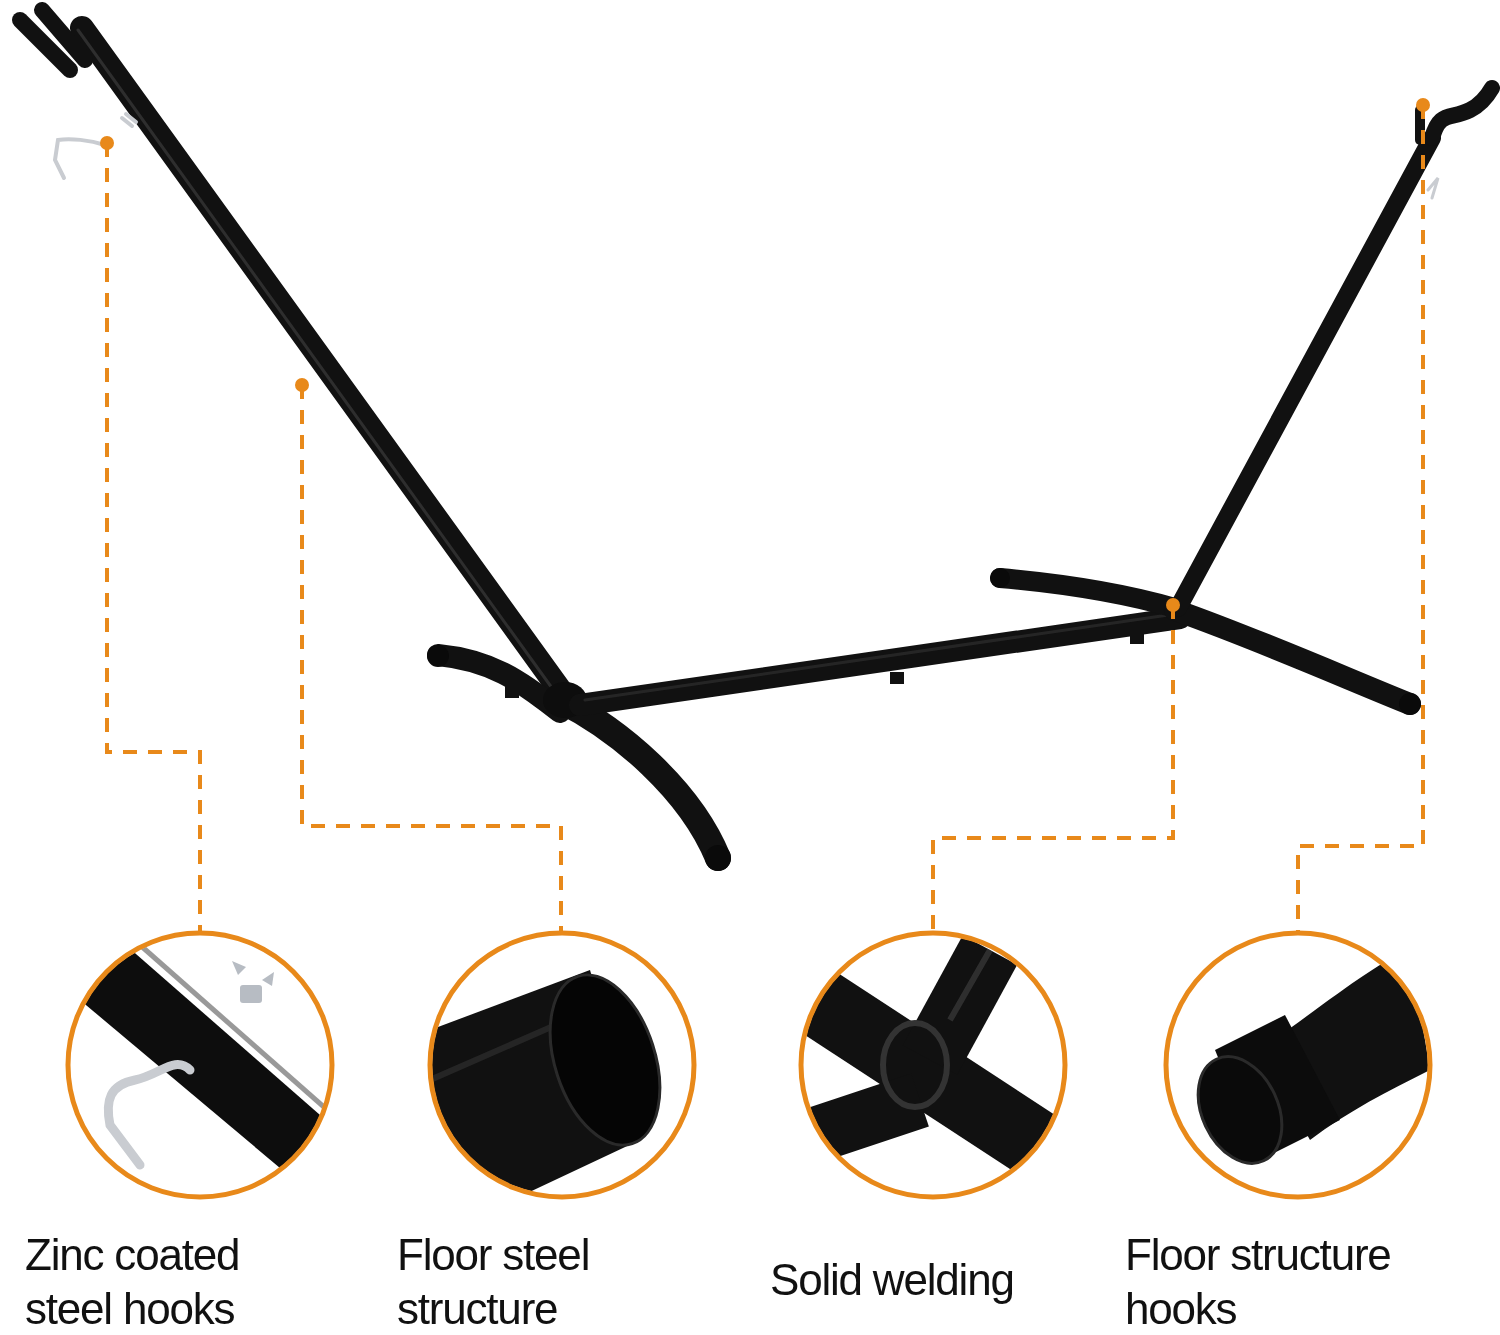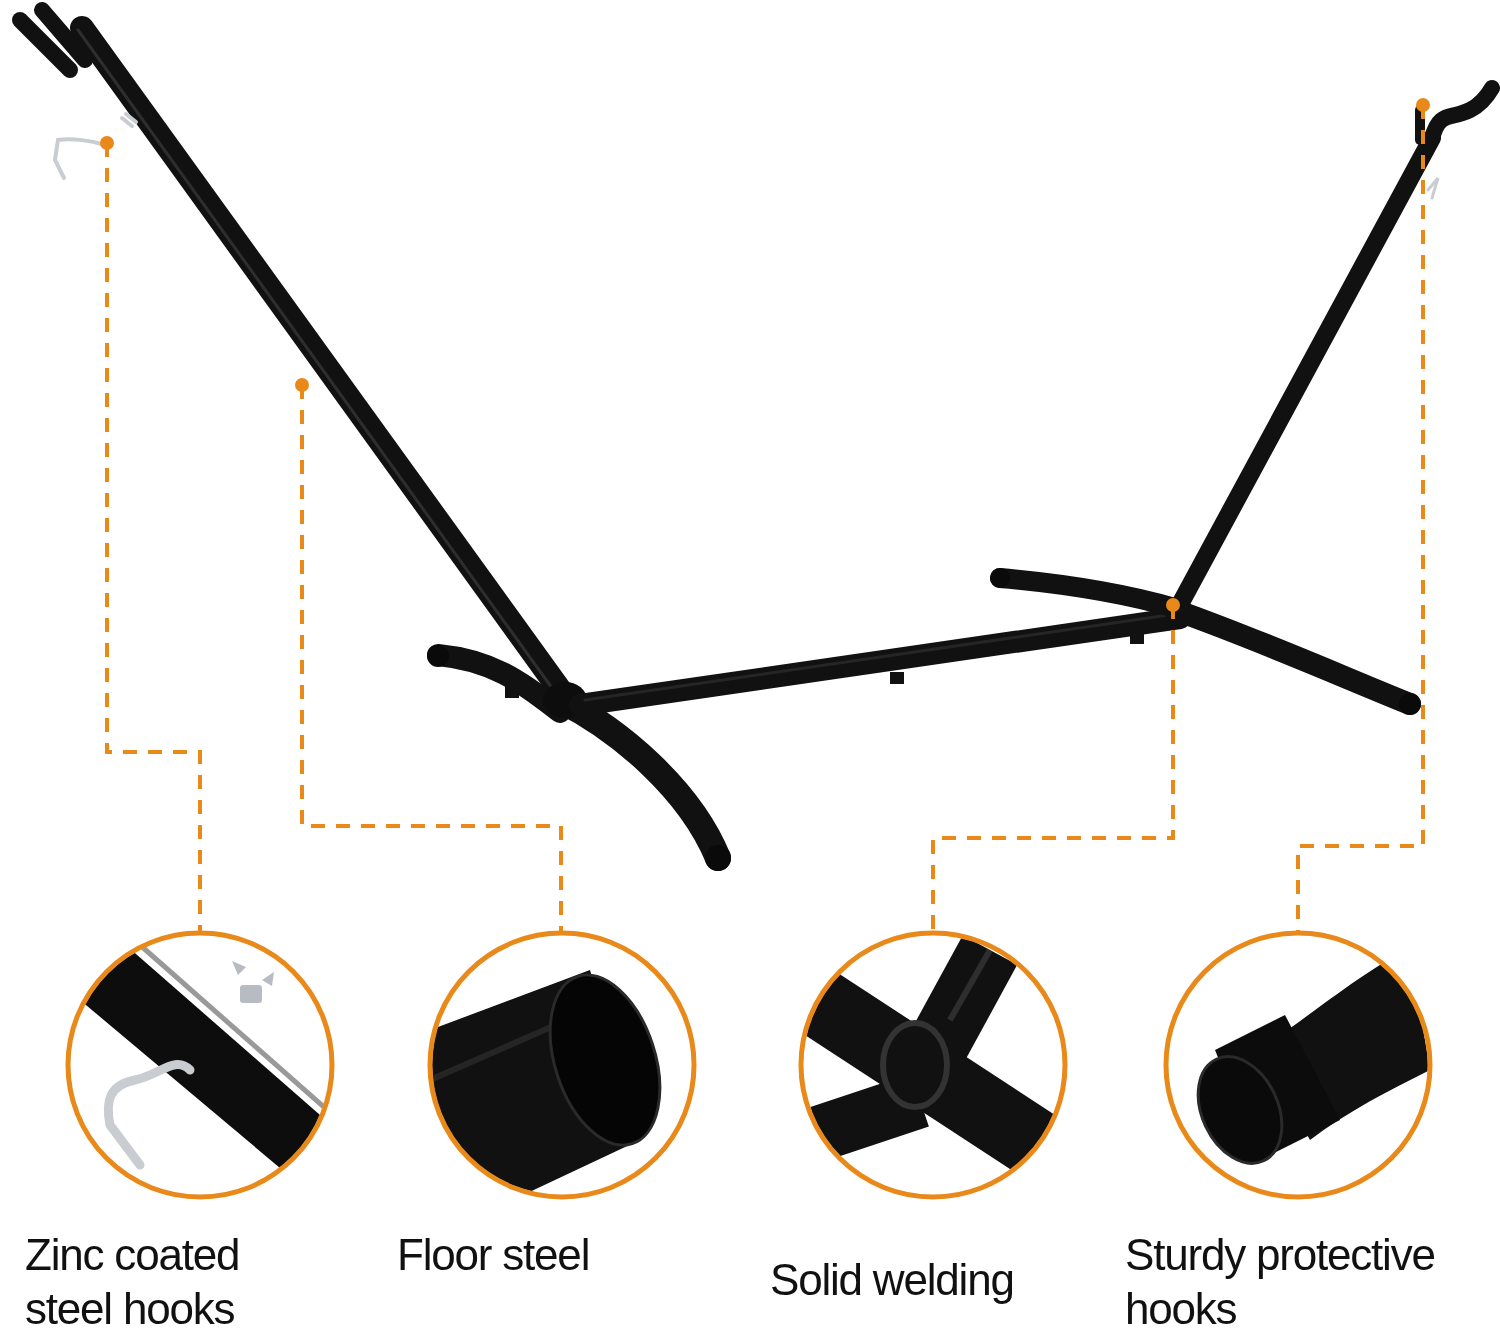--- a/index.html
+++ b/index.html
@@ -122,21 +122,22 @@
     <circle class="ring" cx="1298" cy="1065" r="132" fill="none" stroke="#E8891A" stroke-width="5"></circle>
   </g>
 </svg>
 
 <div class="label" style="left:25px; top:1228px;">
   <span>Zinc coated</span>
   <span>steel hooks</span>
 </div>
 <div class="label" style="left:397px; top:1228px;">
   <span>Floor steel</span>
+  <span>structure</span>
 </div>
 <div class="label" style="left:770px; top:1228px;margin-top:25px;">
   <span>Solid welding</span>
   <span></span>
 </div>
 <div class="label" style="left:1125px; top:1228px; width:360px;">
-  <span>Sturdy protective</span>
+  <span>Floor structure</span>
   <span>hooks</span>
 </div>
 
 </body></html>

